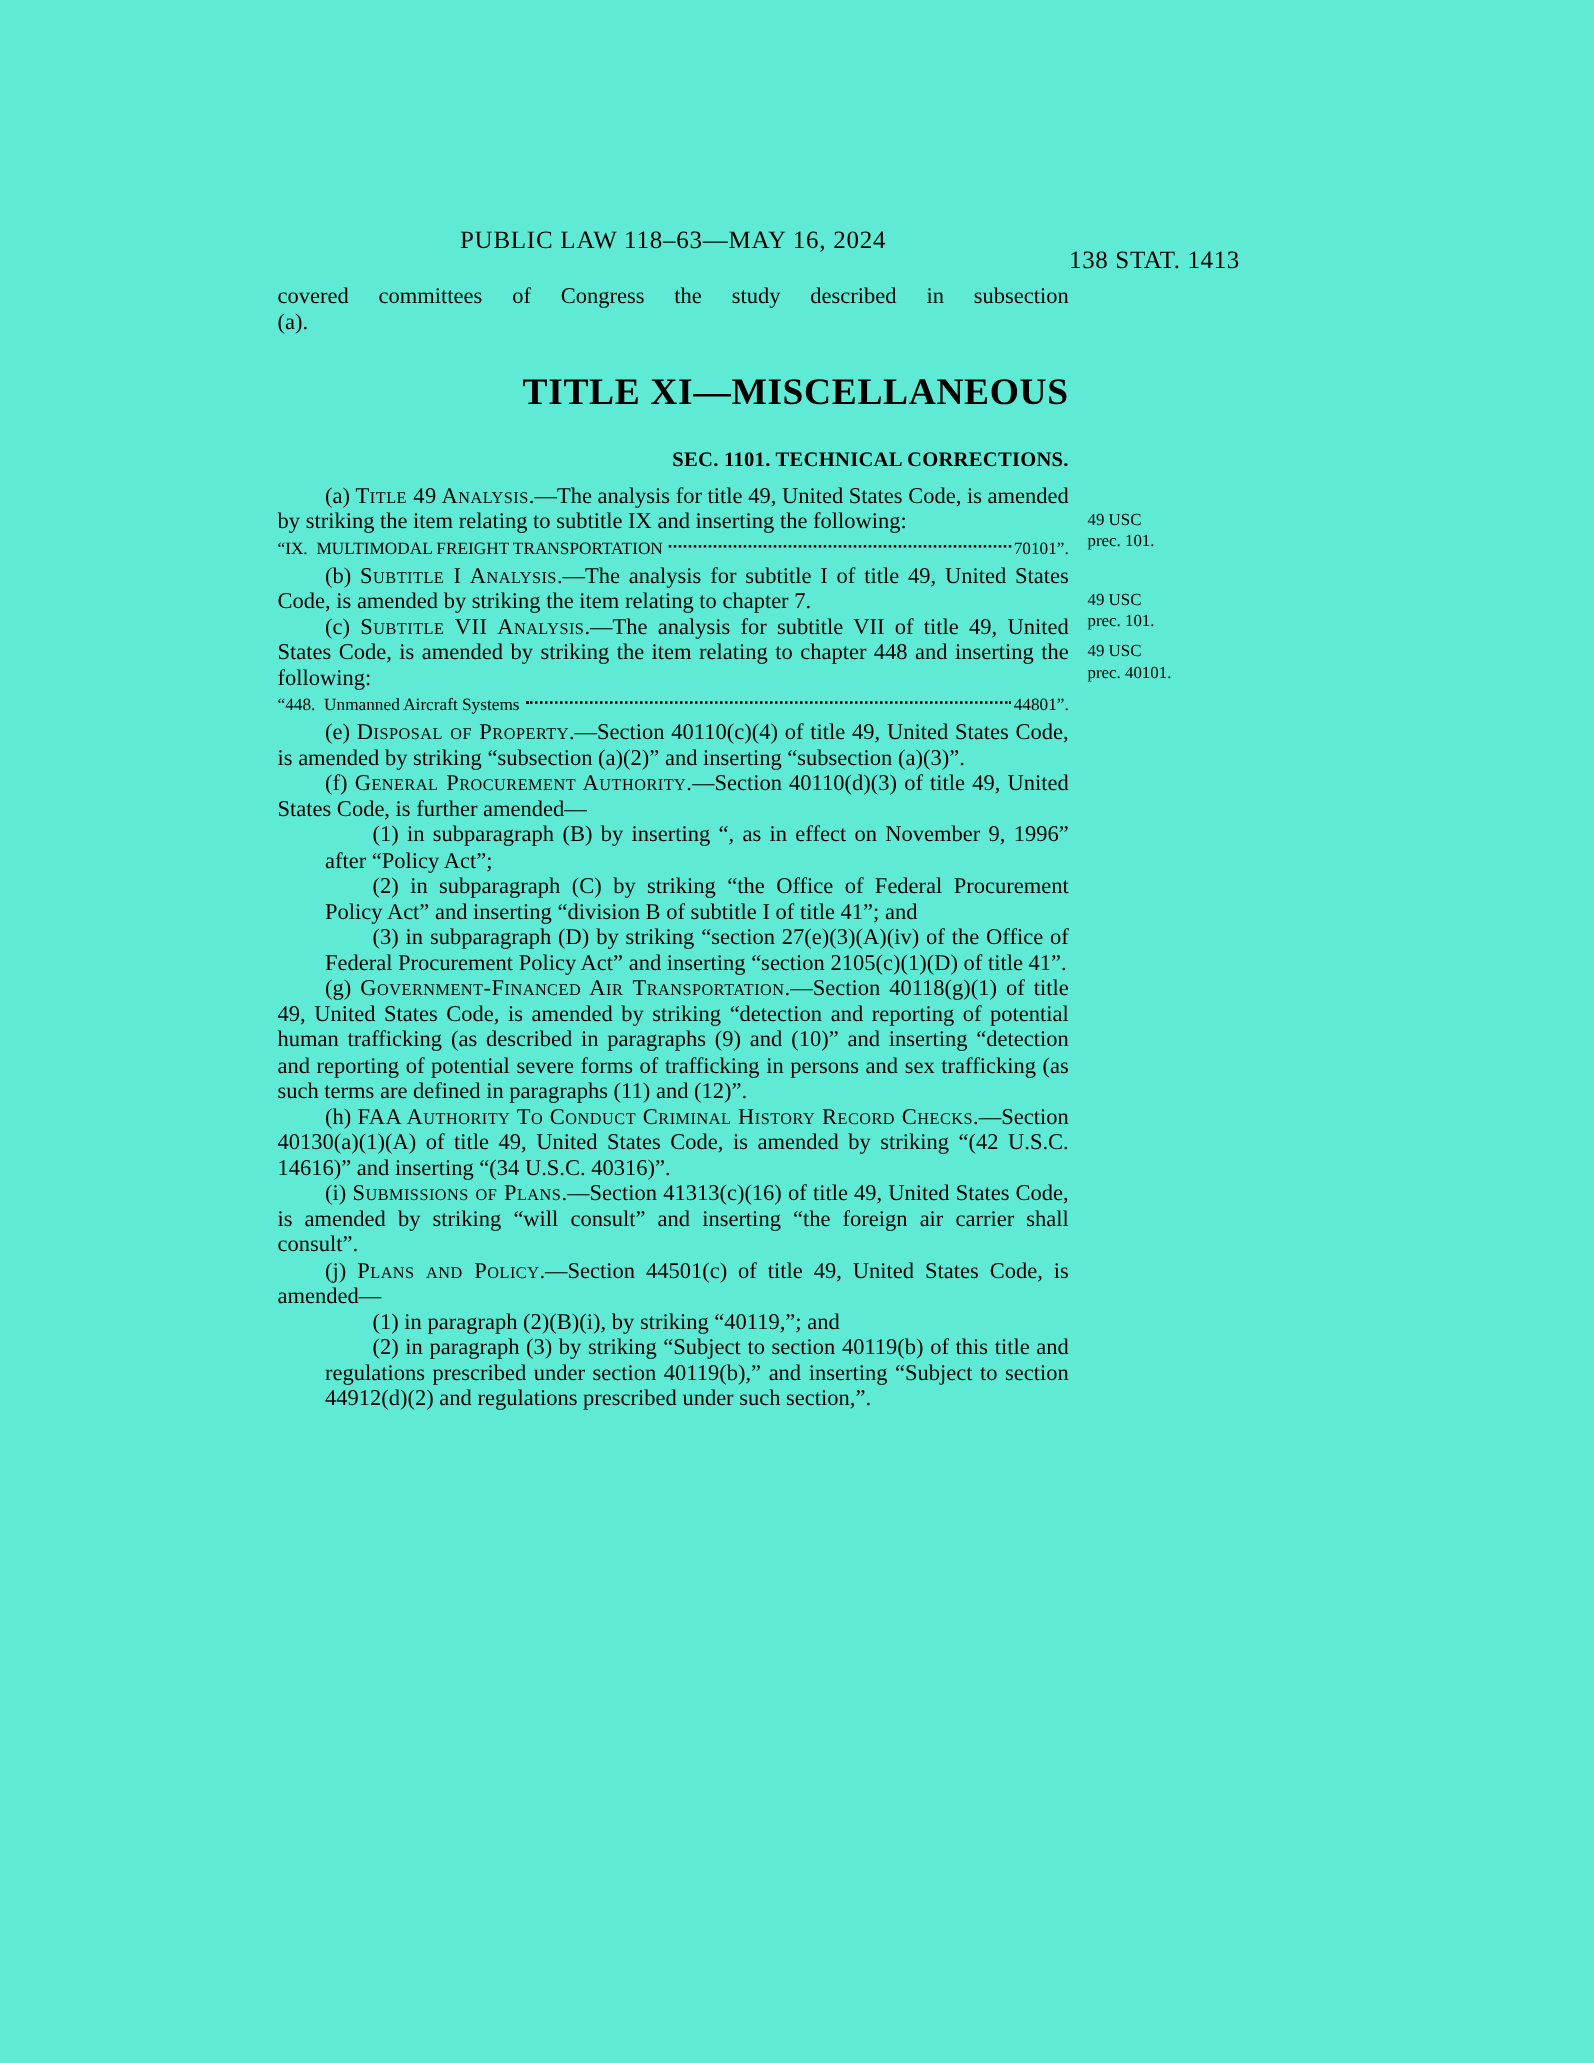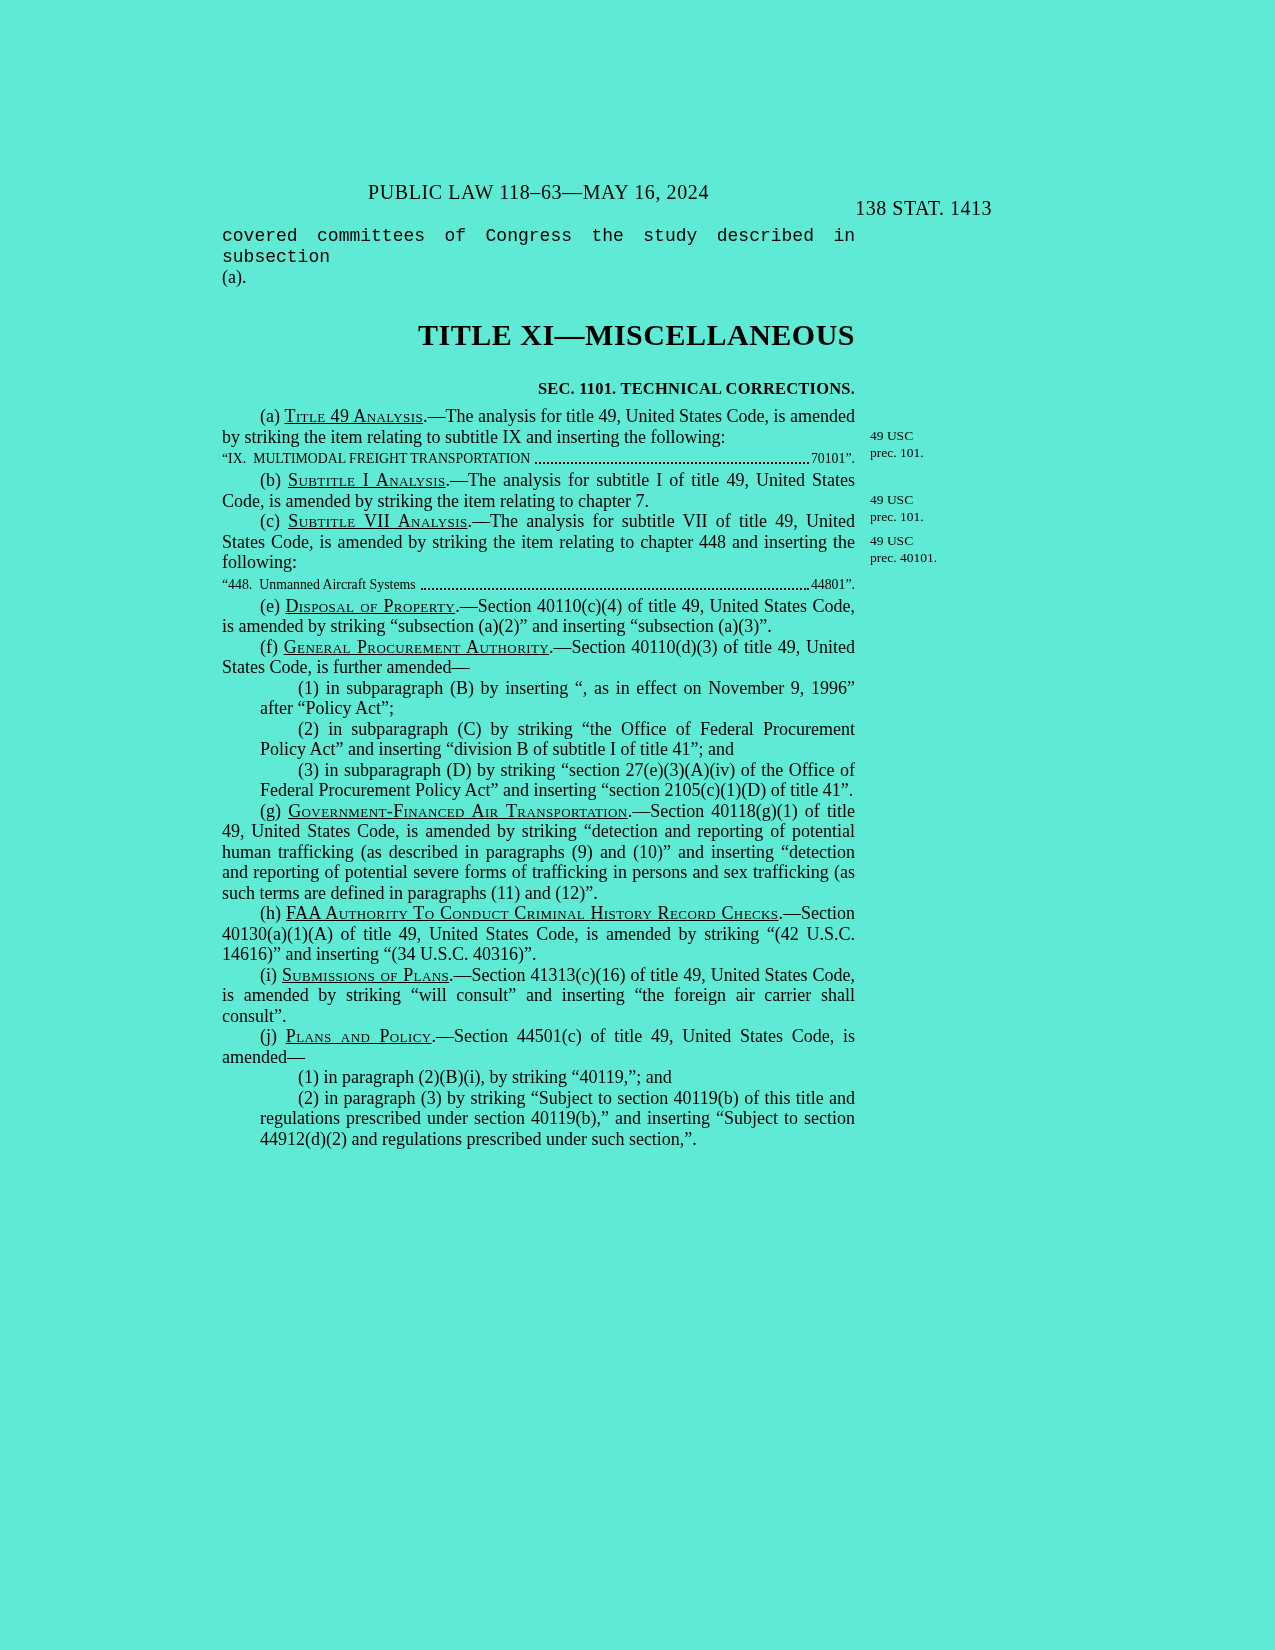--- a/index.html
+++ b/index.html
@@ -11,42 +11,42 @@
   }
   .page { position: absolute; inset: 0; background: #5eead4; overflow: hidden; }
 
   .header { position: absolute; top: 181px; left: 222px; width: 770px; height: 28px; font-size: 20px; }
   .header-law { position: absolute; left: 0; top: 0; width: 633px; text-align: center; letter-spacing: 0.6px; }
   .header-stat { position: absolute; right: 0; top: 16px; letter-spacing: 0.5px; }
 
   .content { position: absolute; top: 226px; left: 222px; width: 633px; font-size: 18px; line-height: 20.5px; }
 
   .intro div { text-align: justify; }
-  .intro .l1 { text-align-last: justify; font-family: Liberation Mono, monospace; }
+  .intro .l1 { text-align-last: justify; }
 
   .title-heading {
     margin: 30px 0 0 0; font-size: 30px; line-height: 34px;
     text-align: right; font-weight: bold; letter-spacing: 0.5px;
   }
   .sec-heading { margin: 27px 0 0 0; font-size: 16.5px; font-weight: bold; letter-spacing: 0.2px; text-align: right; }
 
   .statute-body { margin-top: 7px; }
 
   p.para { margin: 0; text-align: justify; text-indent: 38px; position: relative; }
   p.para.sub { margin-left: 38px; }
 
-  .sc { font-variant: small-caps; letter-spacing: 0.4px; text-decoration: underline; }
+  .sc { font-variant: small-caps; letter-spacing: 0.4px; }
 
   .margin-note {
     position: absolute; left: 648px; top: 21px; width: 120px;
     font-size: 13.5px; line-height: 17px;
     white-space: pre-line; text-indent: 0; text-align: left;
   }
 
-  .toc-line { display: flex; font-size: 13.8px; line-height: 17px; margin: 3px 0; align-items: flex-end; }
+  .toc-line { display: flex; font-size: 13.8px; line-height: 17px; margin: 3px 0; align-items: center; }
   .toc-prefix { margin-right: 7px; white-space: nowrap; }
   .toc-title { white-space: nowrap; }
   .leader { flex: 1 1 auto; min-width: 30px; border-bottom: 2px dotted #000; margin: 0 2px 3px 5px; }
   .toc-page { white-space: nowrap; }
 </style>
 </head>
 <body>
 
 <div class="page">
 

